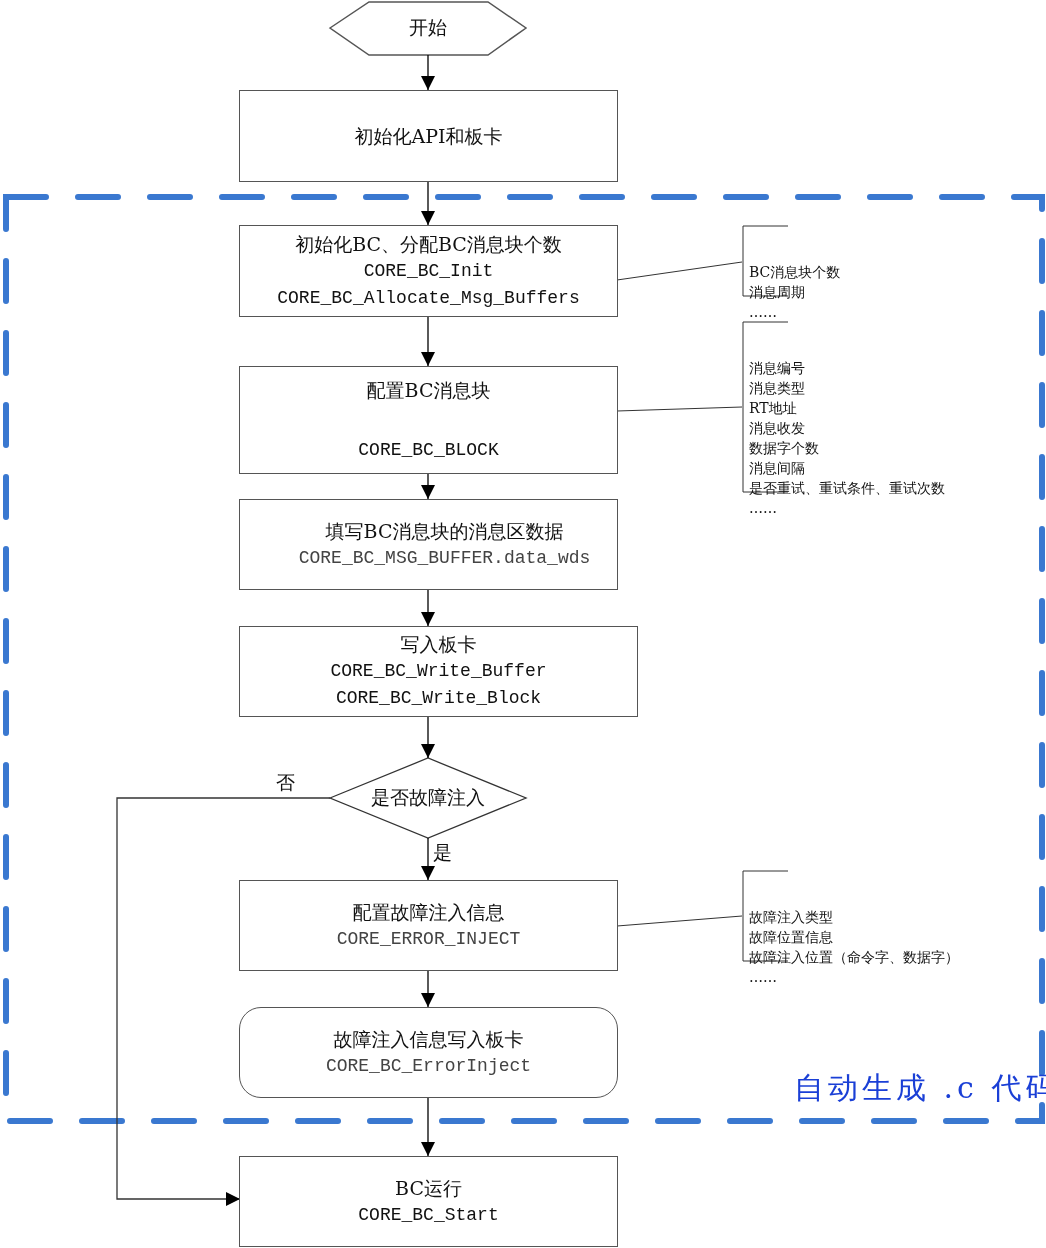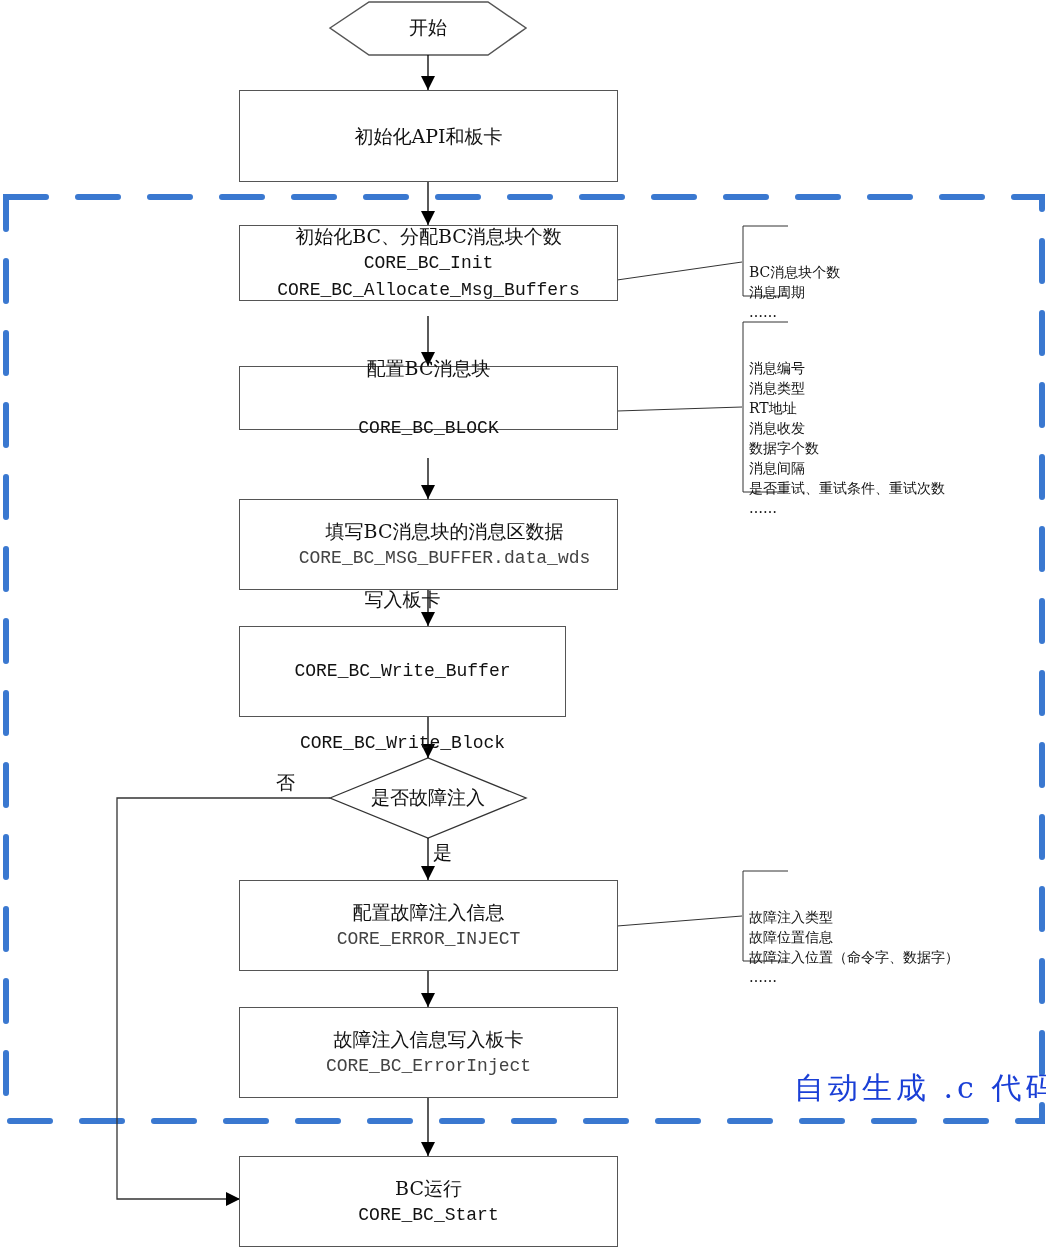--- a/index.html
+++ b/index.html
@@ -59,52 +59,52 @@
   <polyline points="788,322 743,322 743,492 788,492" fill="none" stroke="#333" stroke-width="1"></polyline>
   <polyline points="788,871 743,871 743,961 788,961" fill="none" stroke="#333" stroke-width="1"></polyline>
 </svg>
 
 <div class="shape-label" style="left:428px; top:28px;">开始</div>
 
 <div class="box" style="left:239px; top:90px; width:379px; height:92px;">
   <div class="title">初始化API和板卡</div>
 </div>
 
-<div class="box" style="left:239px; top:225px; width:379px; height:76px;">
+<div class="box" style="left:239px; top:225px; width:379px; height:92px;">
   <div class="title">初始化BC、分配BC消息块个数</div>
   <div class="code">CORE_BC_Init</div>
   <div class="code">CORE_BC_Allocate_Msg_Buffers</div>
 </div>
 
-<div class="box" style="left:239px; top:366px; width:379px; height:64px;gap:33px;">
+<div class="box" style="left:239px; top:366px; width:379px; height:108px;gap:33px;">
   <div class="title">配置BC消息块</div>
   <div class="code">CORE_BC_BLOCK</div>
 </div>
 
 <div class="box" style="left:239px; top:499px; width:379px; height:91px;padding-left:32px;">
   <div class="title">填写BC消息块的消息区数据</div>
   <div class="code light">CORE_BC_MSG_BUFFER.data_wds</div>
 </div>
 
-<div class="box" style="left:239px; top:626px; width:327px; height:91px;gap:45px;">
+<div class="box" style="left:239px; top:626px; width:399px; height:91px;">
   <div class="title">写入板卡</div>
   <div class="code">CORE_BC_Write_Buffer</div>
   <div class="code">CORE_BC_Write_Block</div>
 </div>
 
 <div class="shape-label" style="left:428px; top:798px;">是否故障注入</div>
 <div class="branch-label" style="left:276px; top:770px;">否</div>
 <div class="branch-label" style="left:433px; top:840px;">是</div>
 
 <div class="box" style="left:239px; top:880px; width:379px; height:91px;">
   <div class="title">配置故障注入信息</div>
   <div class="code light">CORE_ERROR_INJECT</div>
 </div>
 
-<div class="box" style="left:239px; top:1007px; width:379px; height:91px;">
+<div class="box" style="left:239px; top:1007px; width:379px; height:91px;border-radius:22px;">
   <div class="title">故障注入信息写入板卡</div>
   <div class="code light">CORE_BC_ErrorInject</div>
 </div>
 
 <div class="box" style="left:239px; top:1156px; width:379px; height:91px;">
   <div class="title">BC运行</div>
   <div class="code">CORE_BC_Start</div>
 </div>
 
 <div class="note" style="left:749px; top:230px;">

